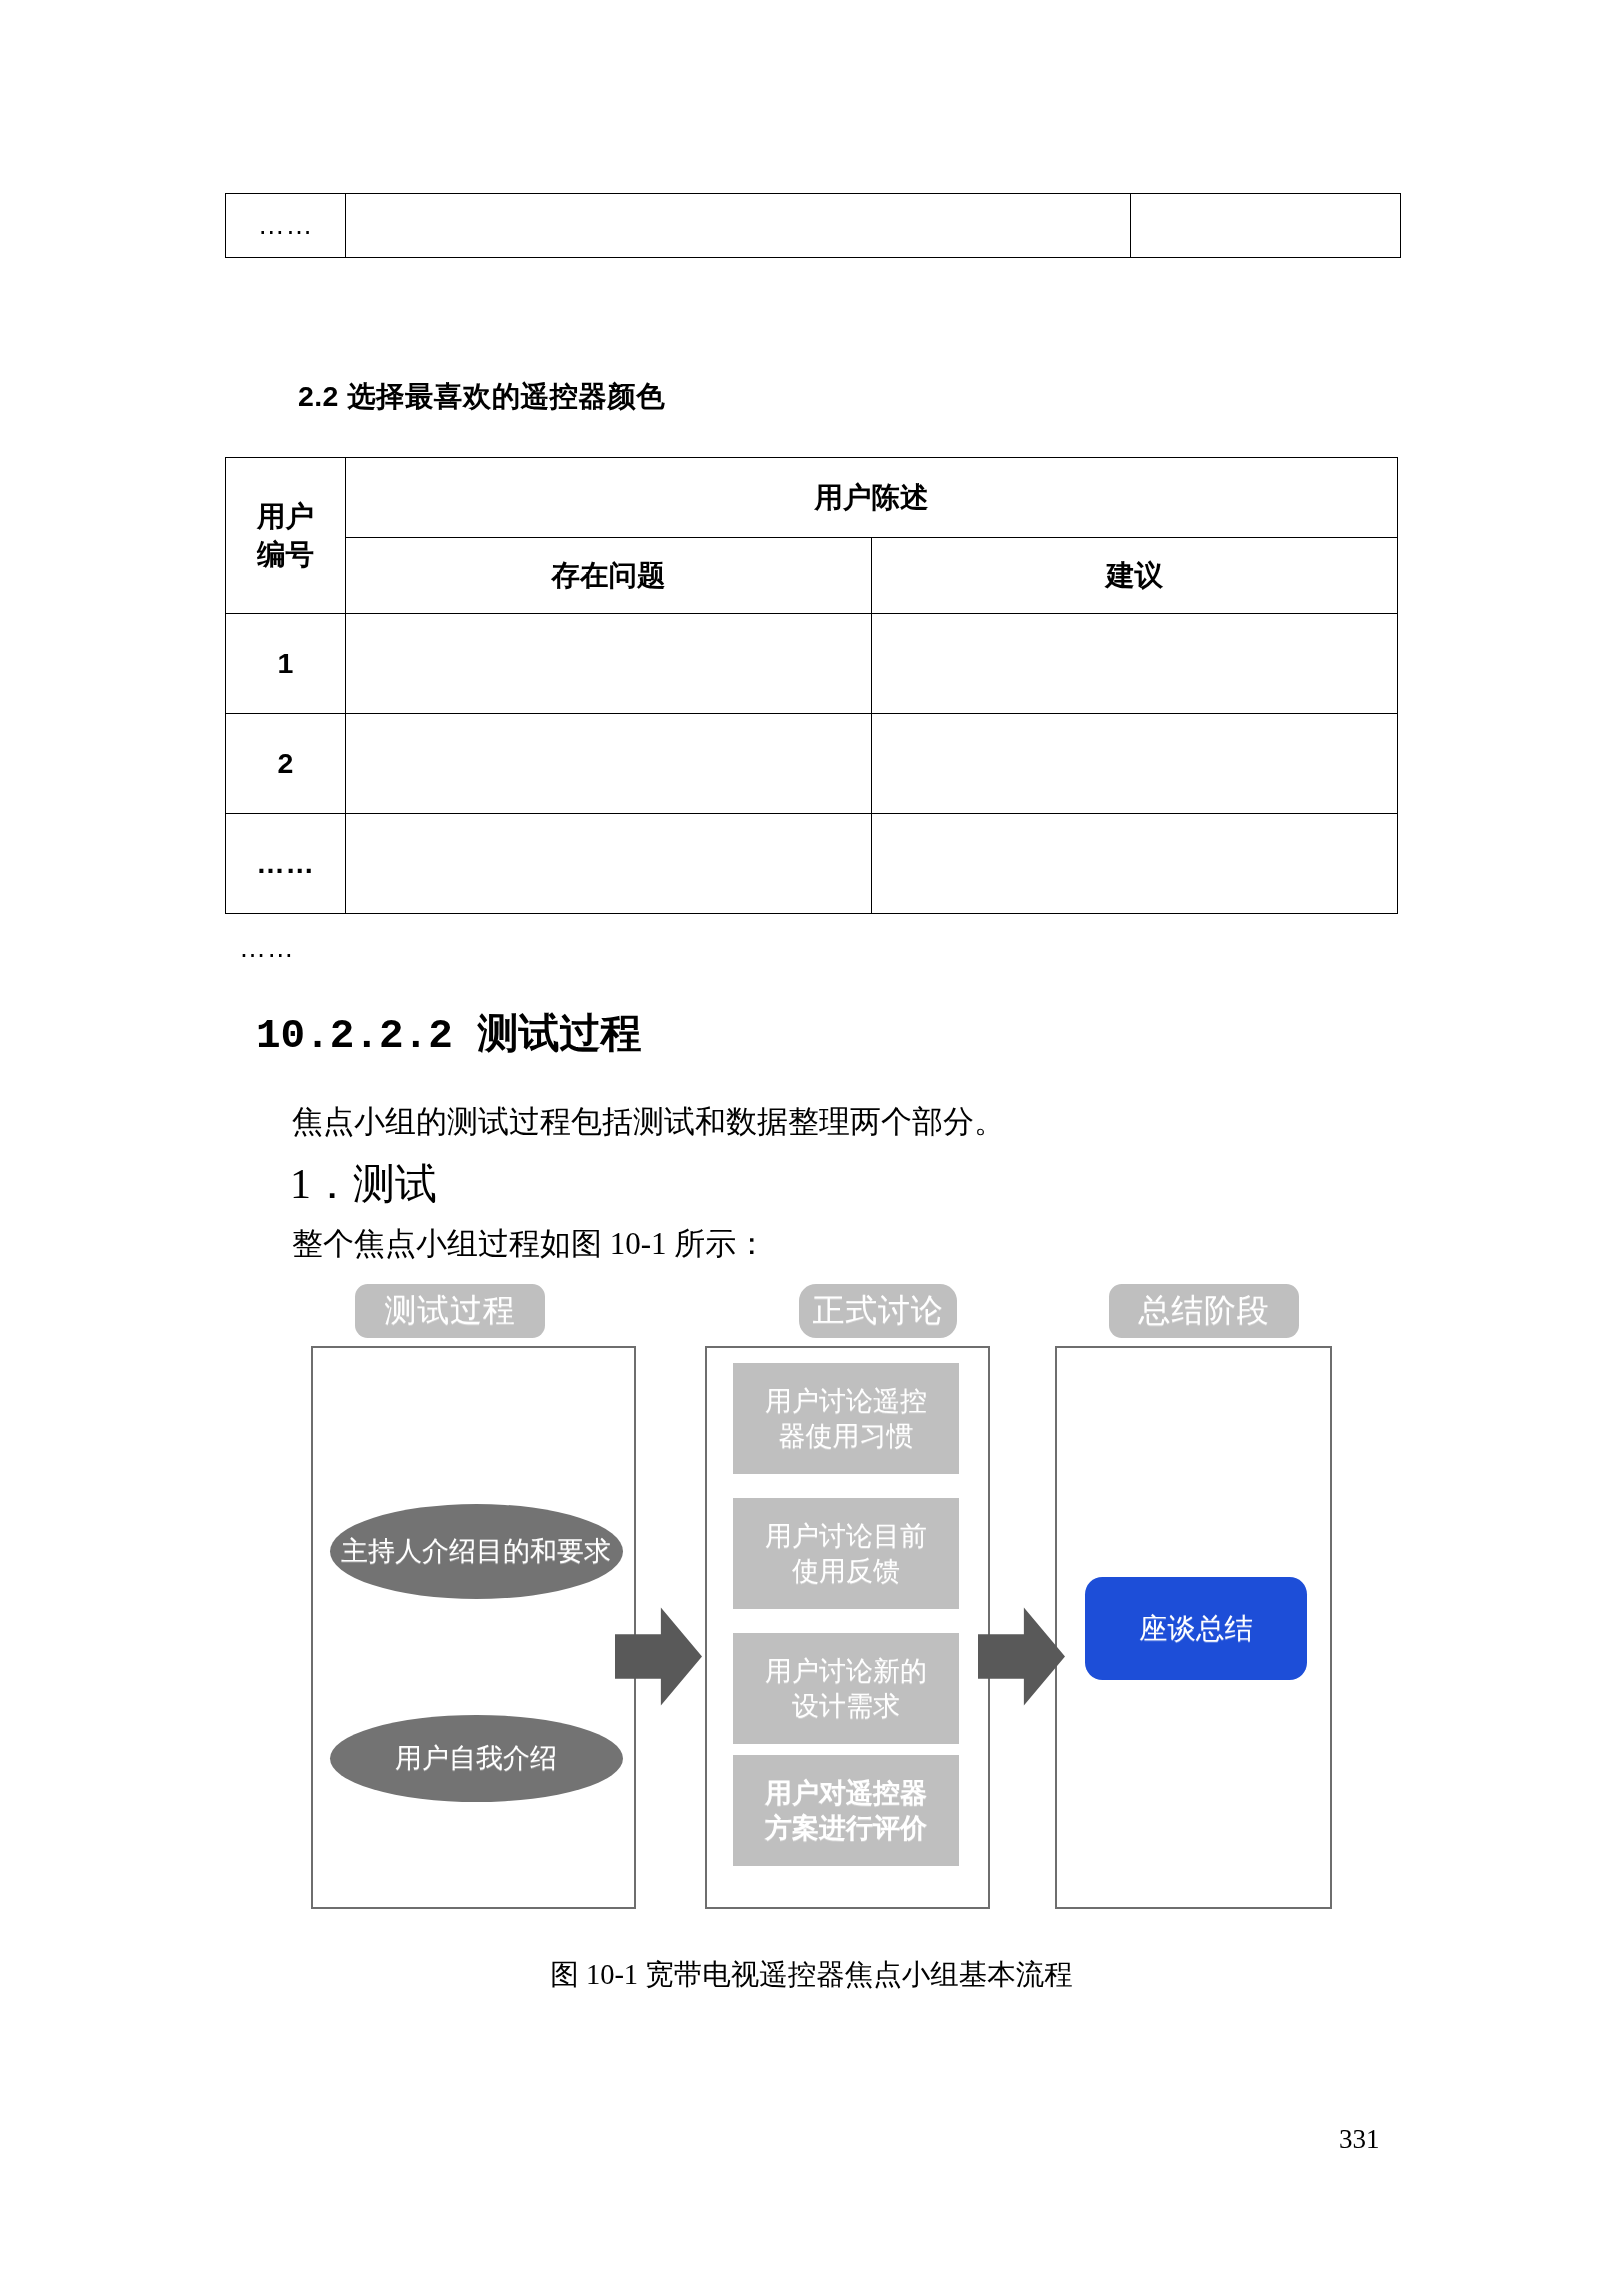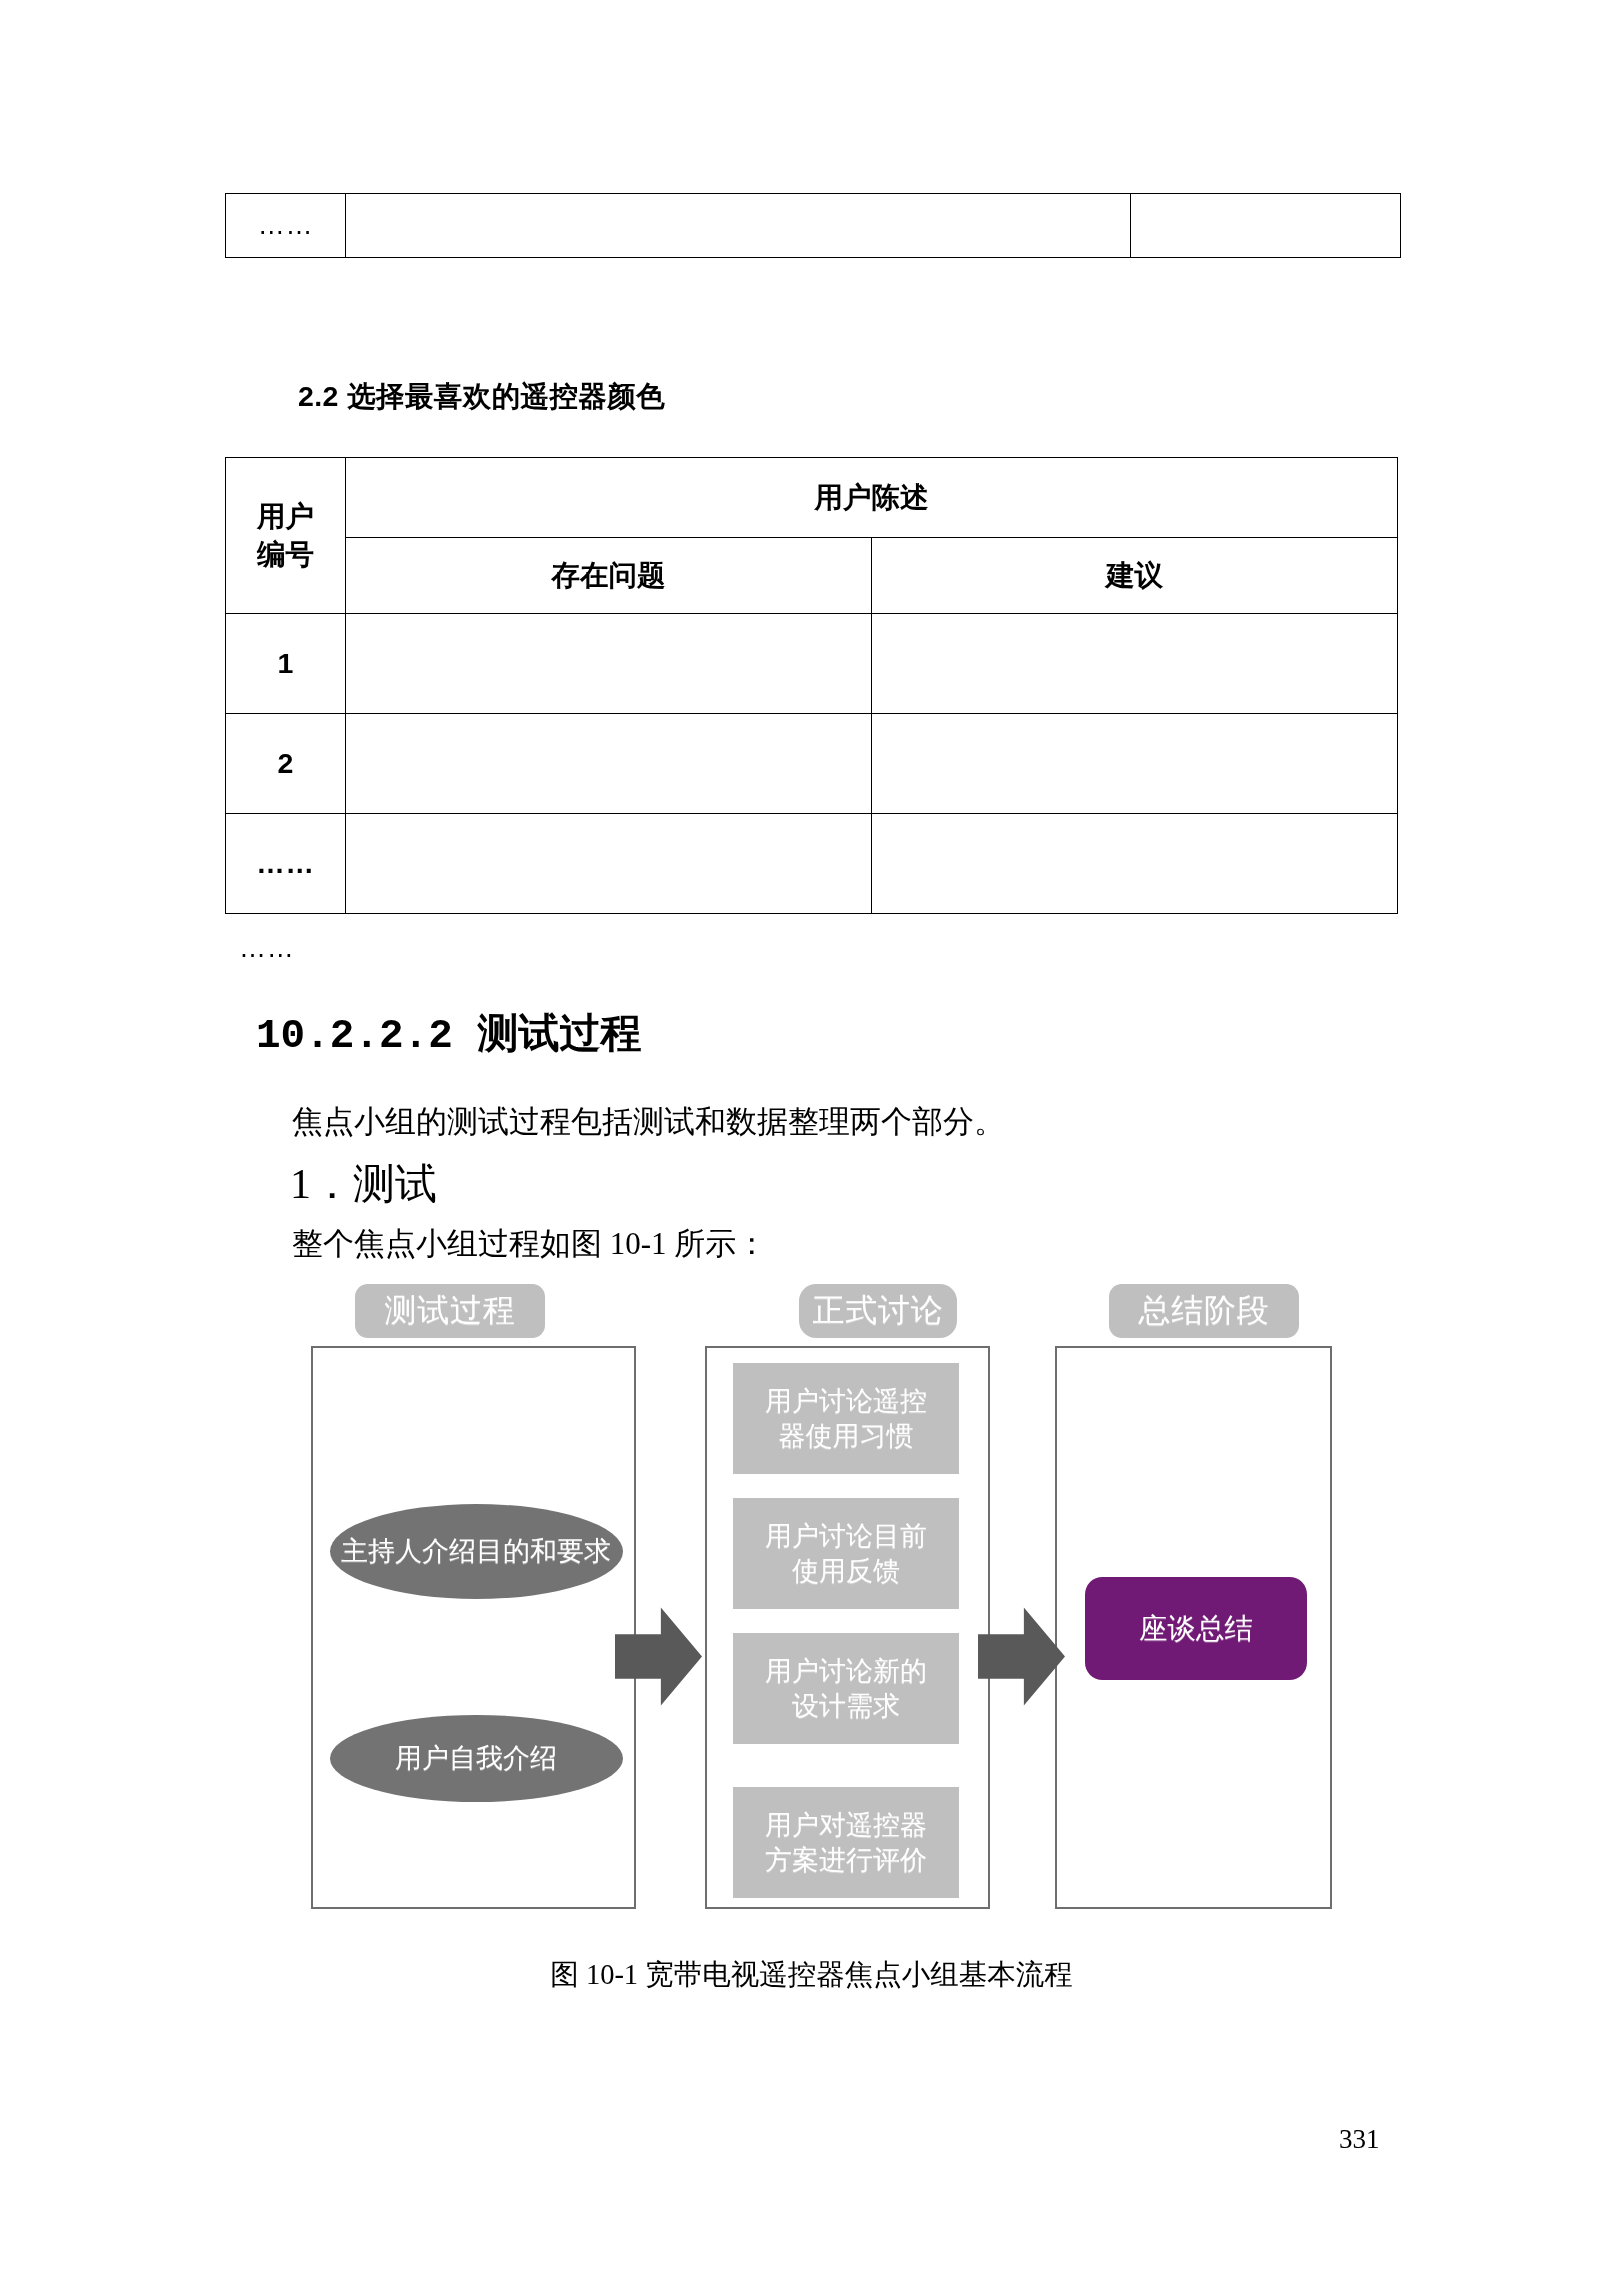--- a/index.html
+++ b/index.html
@@ -190,27 +190,27 @@
     align-items: center;
     justify-content: center;
     text-align: center;
     box-sizing: border-box;
     padding: 0 21px;
     text-shadow: 0 0.8px 0 rgba(255,255,255,0.3);
   }
   #task-box-0 { left: 432px; top: 79px; width: 226px; height: 111px; }
   #task-box-1 { left: 432px; top: 214px; width: 226px; height: 111px; }
   #task-box-2 { left: 432px; top: 349px; width: 226px; height: 111px; }
-  #task-box-3 { left: 432px; top: 503px; width: 226px; height: 111px; }
+  #task-box-3 { left: 432px; top: 471px; width: 226px; height: 111px; font-weight: bold; }
 
   #summary-box {
     position: absolute;
     left: 784px; top: 293px;
     width: 222px; height: 103px;
-    background: #701a75;
+    background: #1d4ed8;
     border-radius: 17.4px;
     color: #ffffff;
     font-family: "Liberation Sans", "DejaVu Sans", sans-serif;
     font-size: 28.5px;
     display: flex;
     align-items: center;
     justify-content: center;
     text-align: center;
     text-shadow: 0 0.8px 0 rgba(255,255,255,0.3);
   }

